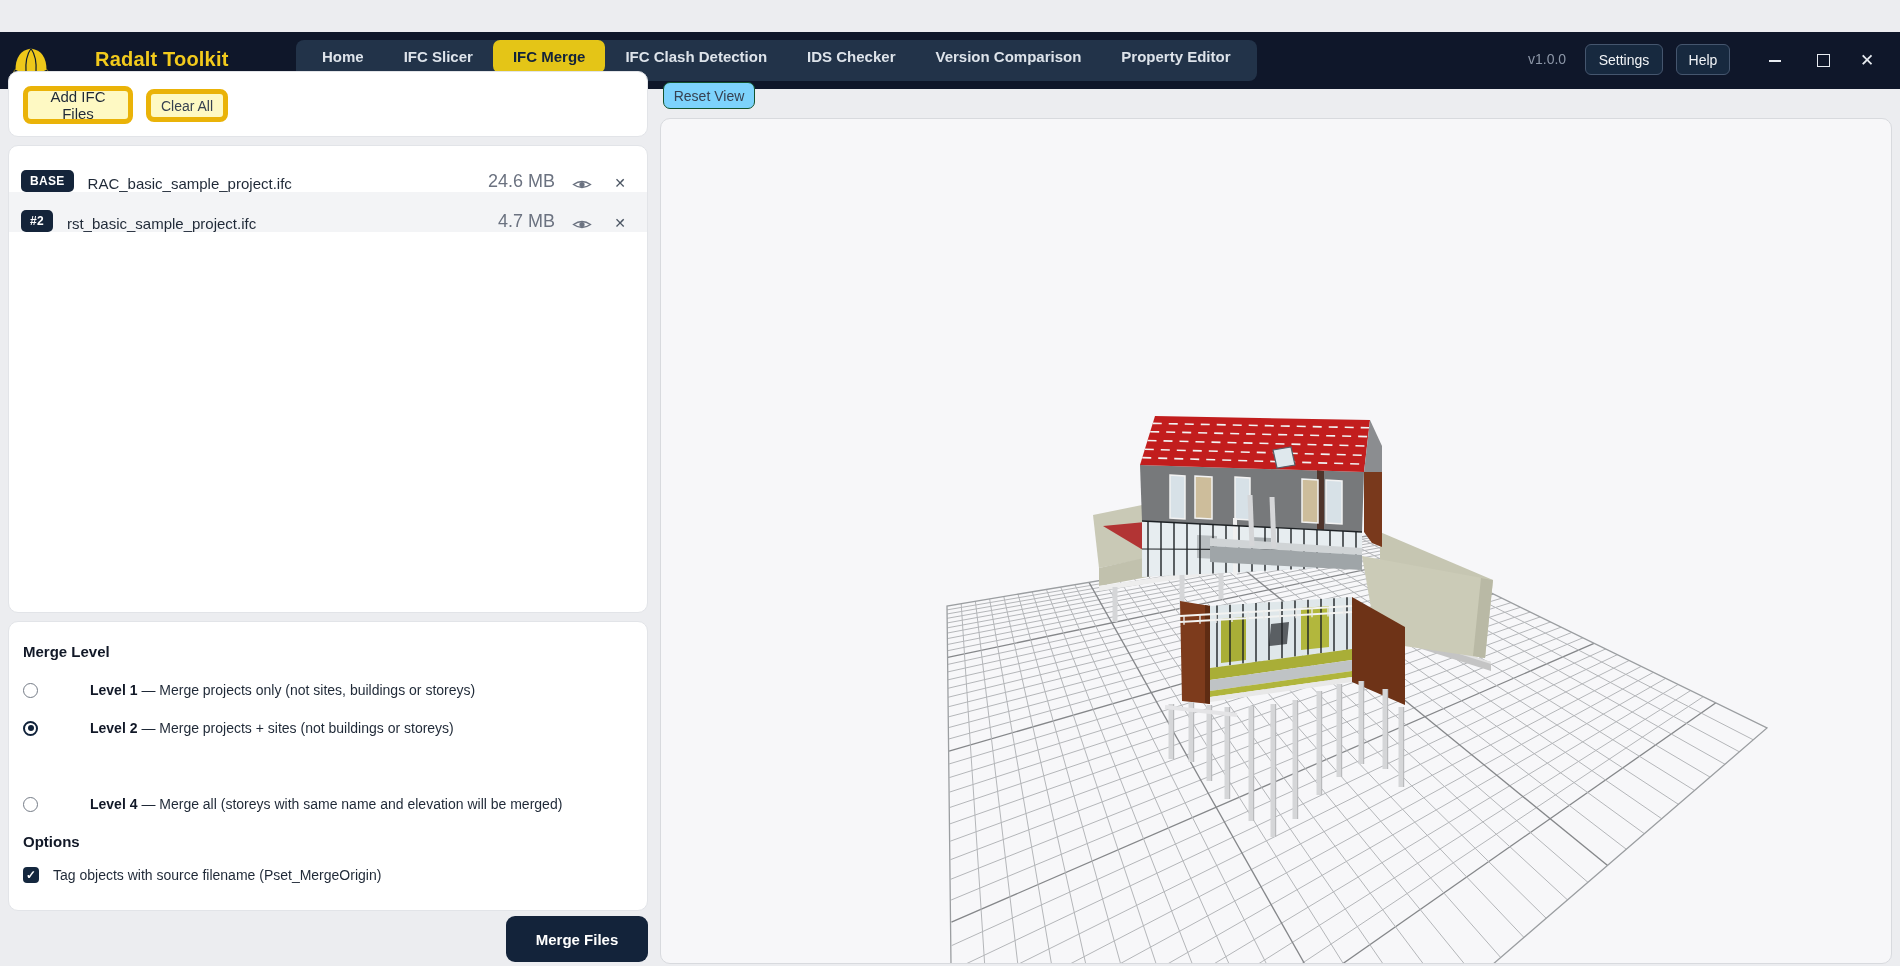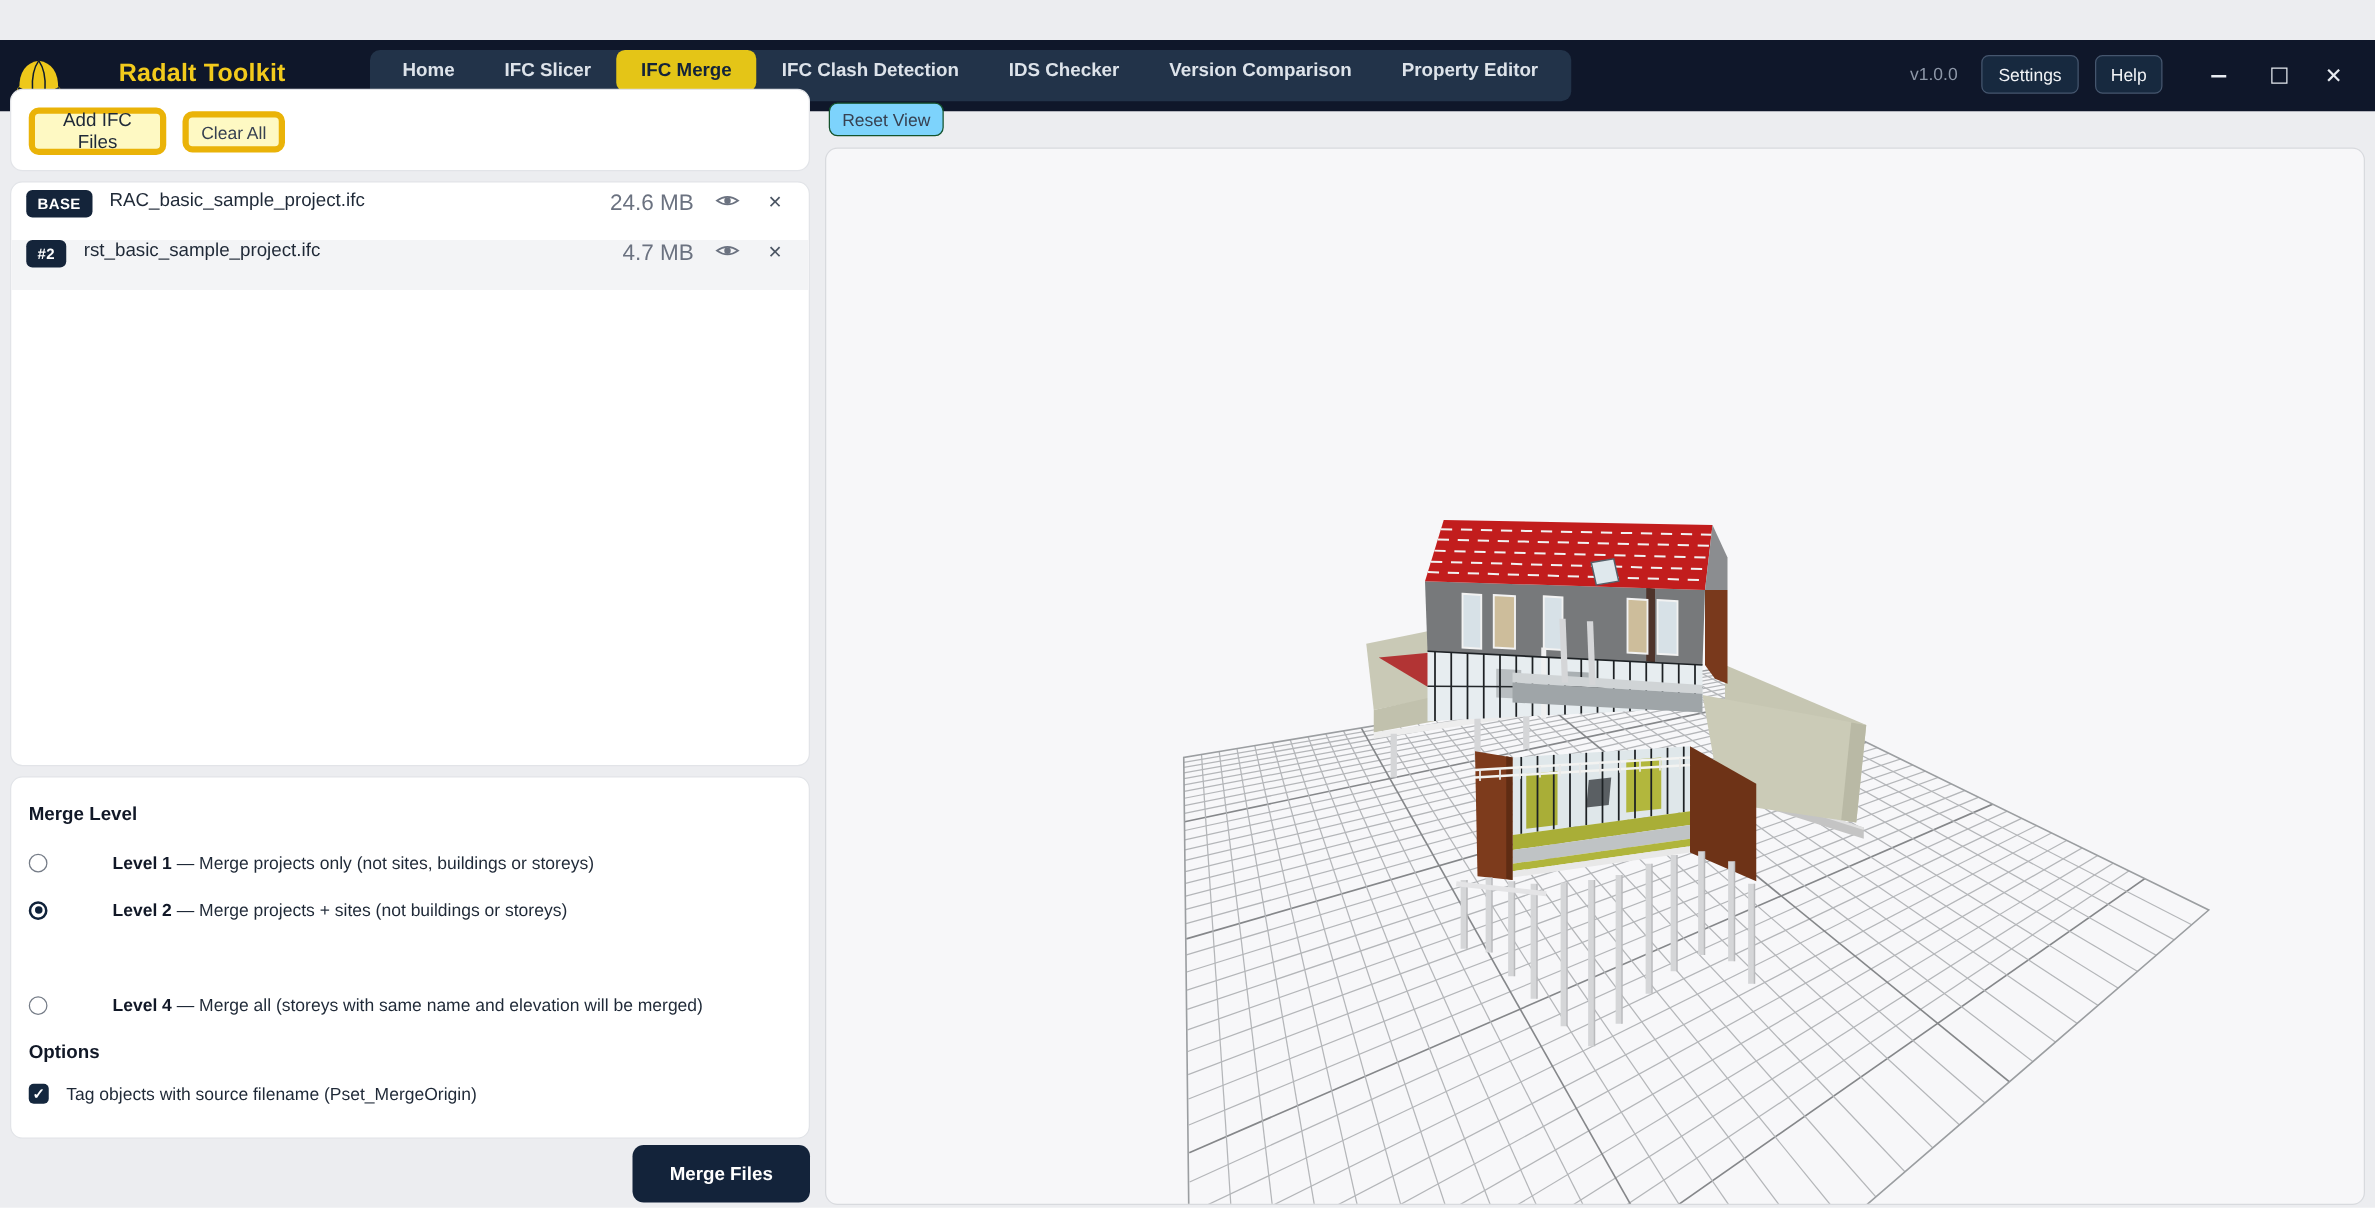--- a/index.html
+++ b/index.html
@@ -24,21 +24,21 @@
   .winctl .bar{width:12px;height:2px;background:#e8ecf1;}
   .winctl .box{width:11px;height:11px;border:1.5px solid #e8ecf1;}
   .winctl.close{font-size:17px;}
   
   .card{position:absolute;left:8px;width:640px;background:#ffffff;border:1px solid #e2e4e8;border-radius:10px;box-sizing:border-box;}
   .card.buttons{top:71px;height:66px;}
   .btn-light{position:absolute;background:#fef9c3;border:5px solid #eab308;border-radius:8px;font-size:15px;color:#1f2937;display:flex;align-items:center;justify-content:center;}
   #add-btn{left:14px;top:14px;width:110px;height:38px;}
   #clear-btn{left:137px;top:17px;width:82px;height:33px;font-size:14px;color:#374151;}
   .card.filelist{top:145px;height:468px;padding-top:6px;}
-  .frow{position:relative;height:40px;display:flex;align-items:flex-start;padding:0 12px;}
+  .frow{position:relative;height:40px;display:flex;align-items:flex-end;padding:0 12px;}
   .frow.alt{background:#f3f4f6;}
   .fbadge{background:#14243a;color:#fff;font-size:12px;font-weight:700;border-radius:5px;padding:4px 9px;margin-right:14px;letter-spacing:.3px;}
   .fname{font-size:15px;color:#1f2937;flex:0 0 auto;}
   .fsize{font-size:18px;color:#6b7280;position:absolute;right:92px;}
   .ficon{position:absolute;background:none;border:none;padding:0;cursor:pointer;display:flex;align-items:center;justify-content:center;}
   .ficon.eye{right:54px;width:22px;height:16px;}
   .ficon.remove{right:18px;width:18px;height:18px;color:#4b5563;font-size:14px;}
   .card.merge{top:621px;height:290px;padding:0 14px;box-sizing:border-box;}
   .sect-h{font-size:15px;font-weight:700;color:#111827;}
   #merge-level-h{position:absolute;left:14px;top:21px;}

